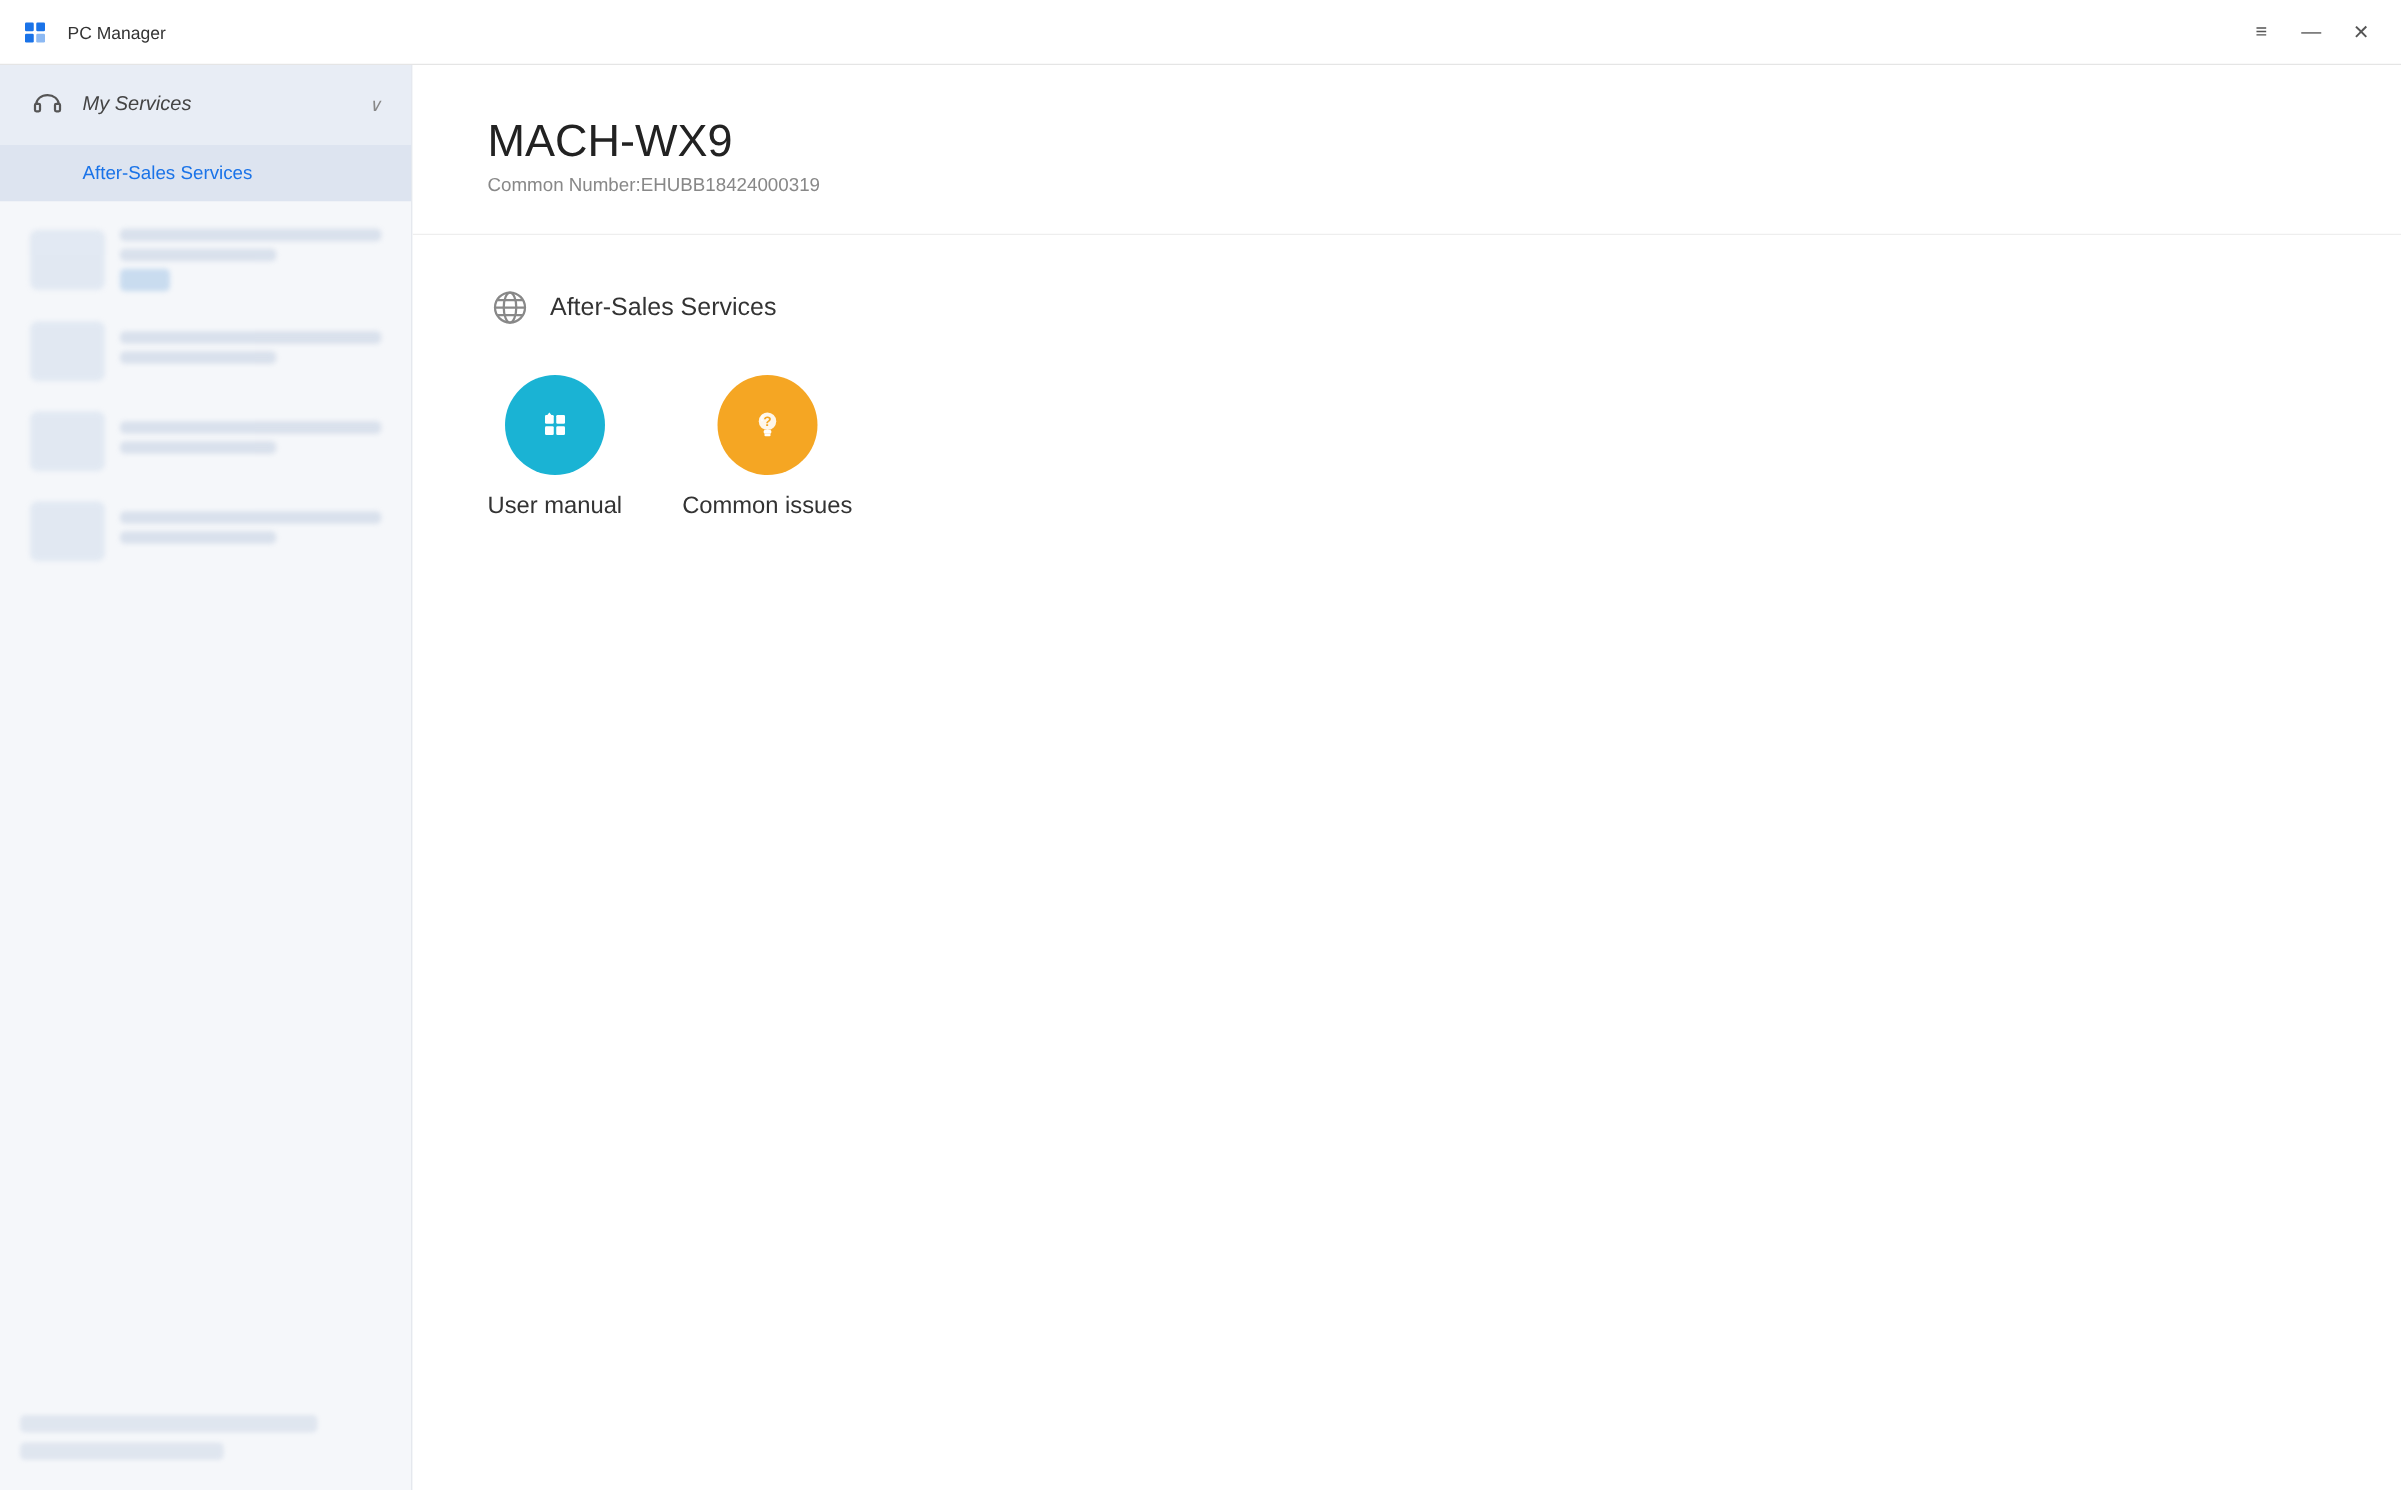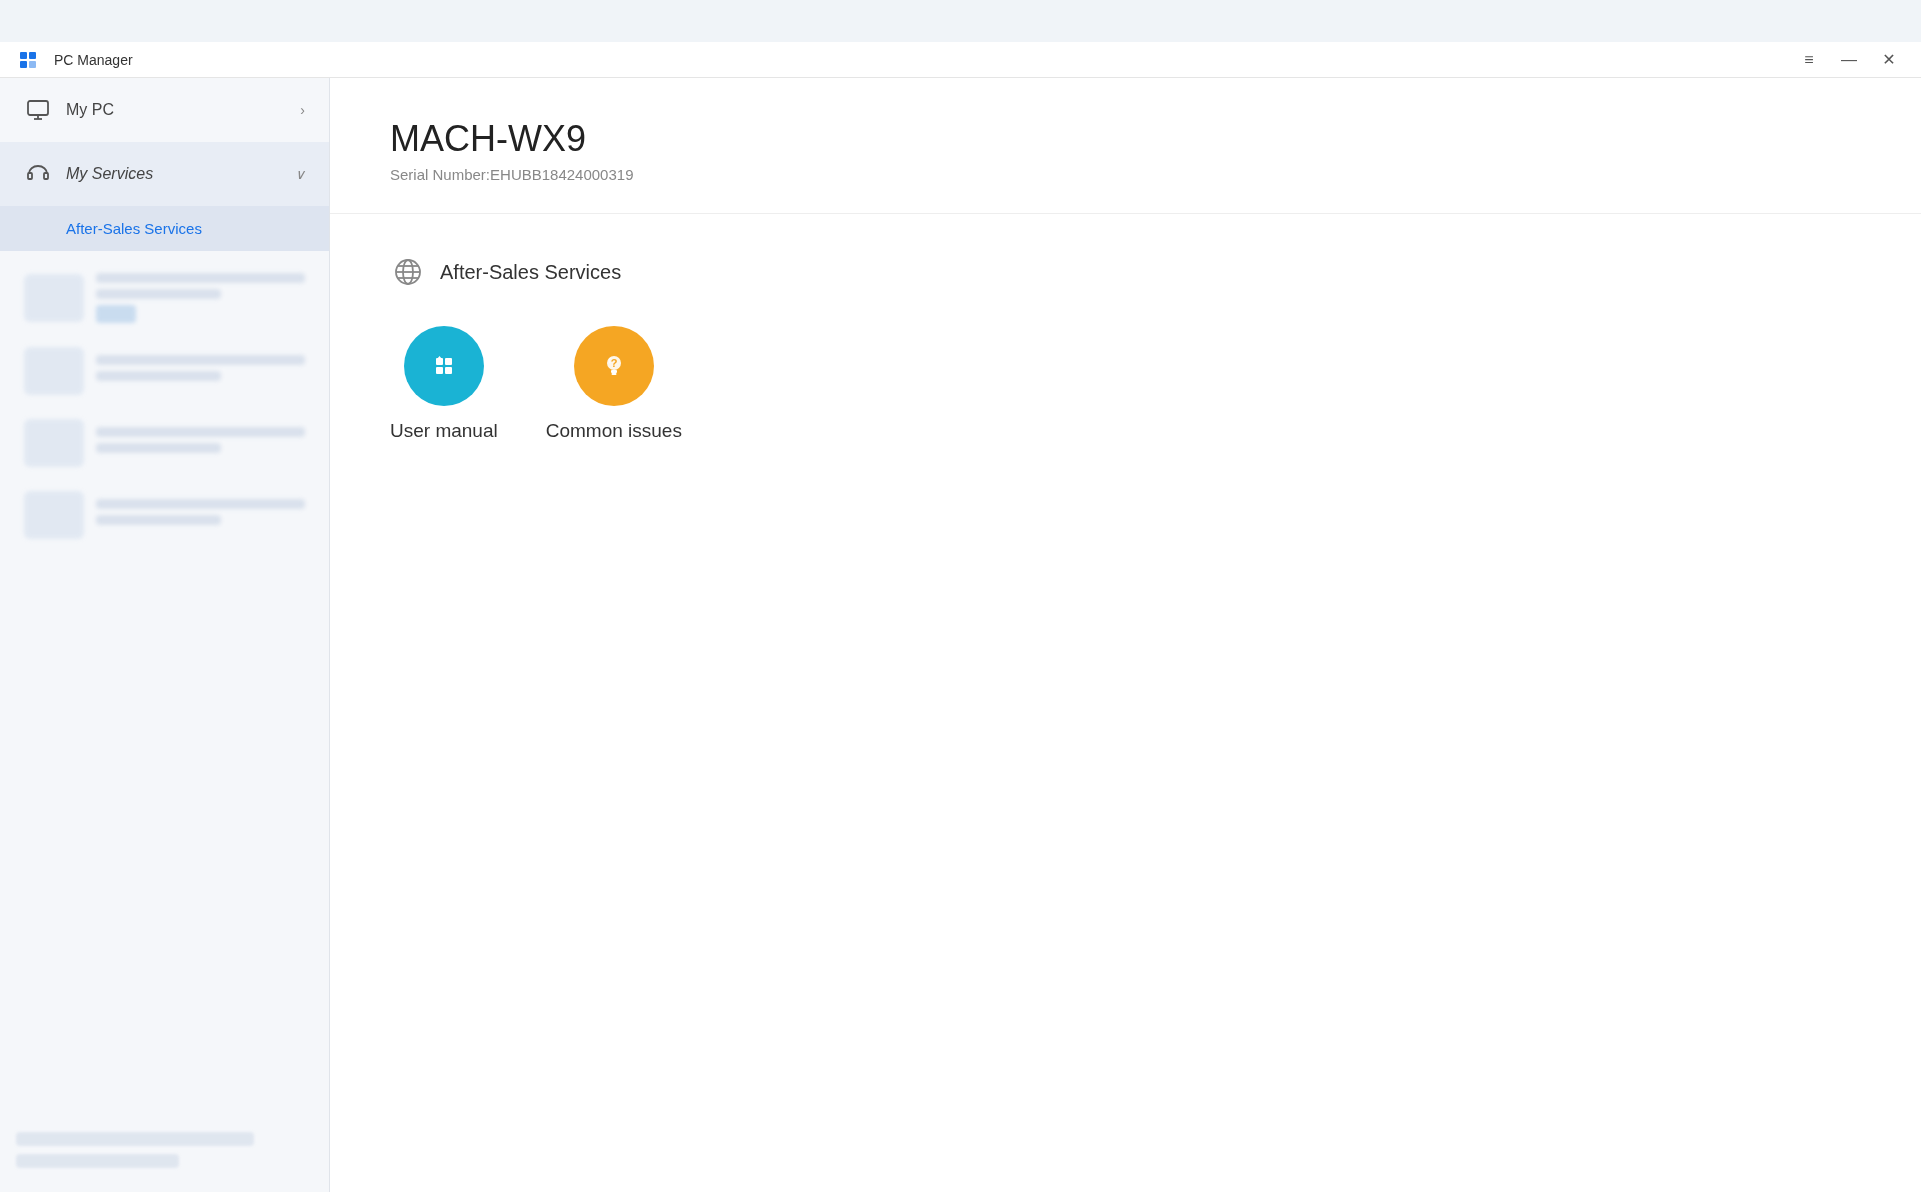--- a/index.html
+++ b/index.html
@@ -12,25 +12,24 @@
       display: flex;
       flex-direction: column;
     }
 
     
     .title-bar {
       display: flex;
       align-items: center;
       justify-content: space-between;
       padding: 0 16px;
-      height: 36px;
+      height: 52px;
       background: #fff;
       border-bottom: 1px solid #e5e5e5;
       flex-shrink: 0;
-      margin-top: 42px;
     }
     .title-bar-left {
       display: flex;
       align-items: center;
       gap: 10px;
     }
     .app-logo {
       width: 28px;
       height: 28px;
       display: flex;
@@ -278,31 +277,20 @@
     <button class="title-btn">—</button>
     <button class="title-btn close">✕</button>
   </div>
 </div>
 
 <div class="app-body">
 
   <div class="sidebar">
     <div class="sidebar-nav">
 
-      <div class="sidebar-item">
-        <span class="item-icon">
-          <svg width="24" height="24" viewBox="0 0 24 24" fill="none" stroke="#555" stroke-width="1.8">
-            <rect x="2" y="3" width="20" height="14" rx="2"></rect>
-            <line x1="8" y1="21" x2="16" y2="21"></line>
-            <line x1="12" y1="17" x2="12" y2="21"></line>
-          </svg>
-        </span>
-        <span class="item-label">My PC</span>
-        <span class="chevron">›</span>
-      </div>
 
       <div class="sidebar-item active">
         <span class="item-icon">
           <svg width="24" height="24" viewBox="0 0 24 24" fill="none" stroke="#555" stroke-width="1.8">
             <path d="M3 11.5C3 7.36 7.03 4 12 4s9 3.36 9 7.5"></path>
             <rect x="2" y="11" width="4" height="6" rx="1"></rect>
             <rect x="18" y="11" width="4" height="6" rx="1"></rect>
           </svg>
         </span>
         <span class="item-label">My Services</span>
@@ -351,21 +339,21 @@
       <div class="blur-bottom-item"></div>
       <div class="blur-bottom-item" style="width:55%"></div>
     </div>
   </div>
 
   <div class="main-content">
 
     <div class="content-header">
       <div class="device-name">MACH-WX9</div>
       <div class="serial-number">
-        <span>Serial Number:</span><span>EHUBB18424000319</span>
+        <span>Common Number:</span><span>EHUBB18424000319</span>
       </div>
     </div>
 
     <div class="services-section">
 
       <div class="section-heading">
         <div class="section-heading-icon">
           <svg width="32" height="32" viewBox="0 0 32 32" fill="none" stroke="#888" stroke-width="1.8">
             <circle cx="16" cy="16" r="12"></circle>
             <ellipse cx="16" cy="16" rx="5" ry="12"></ellipse>

